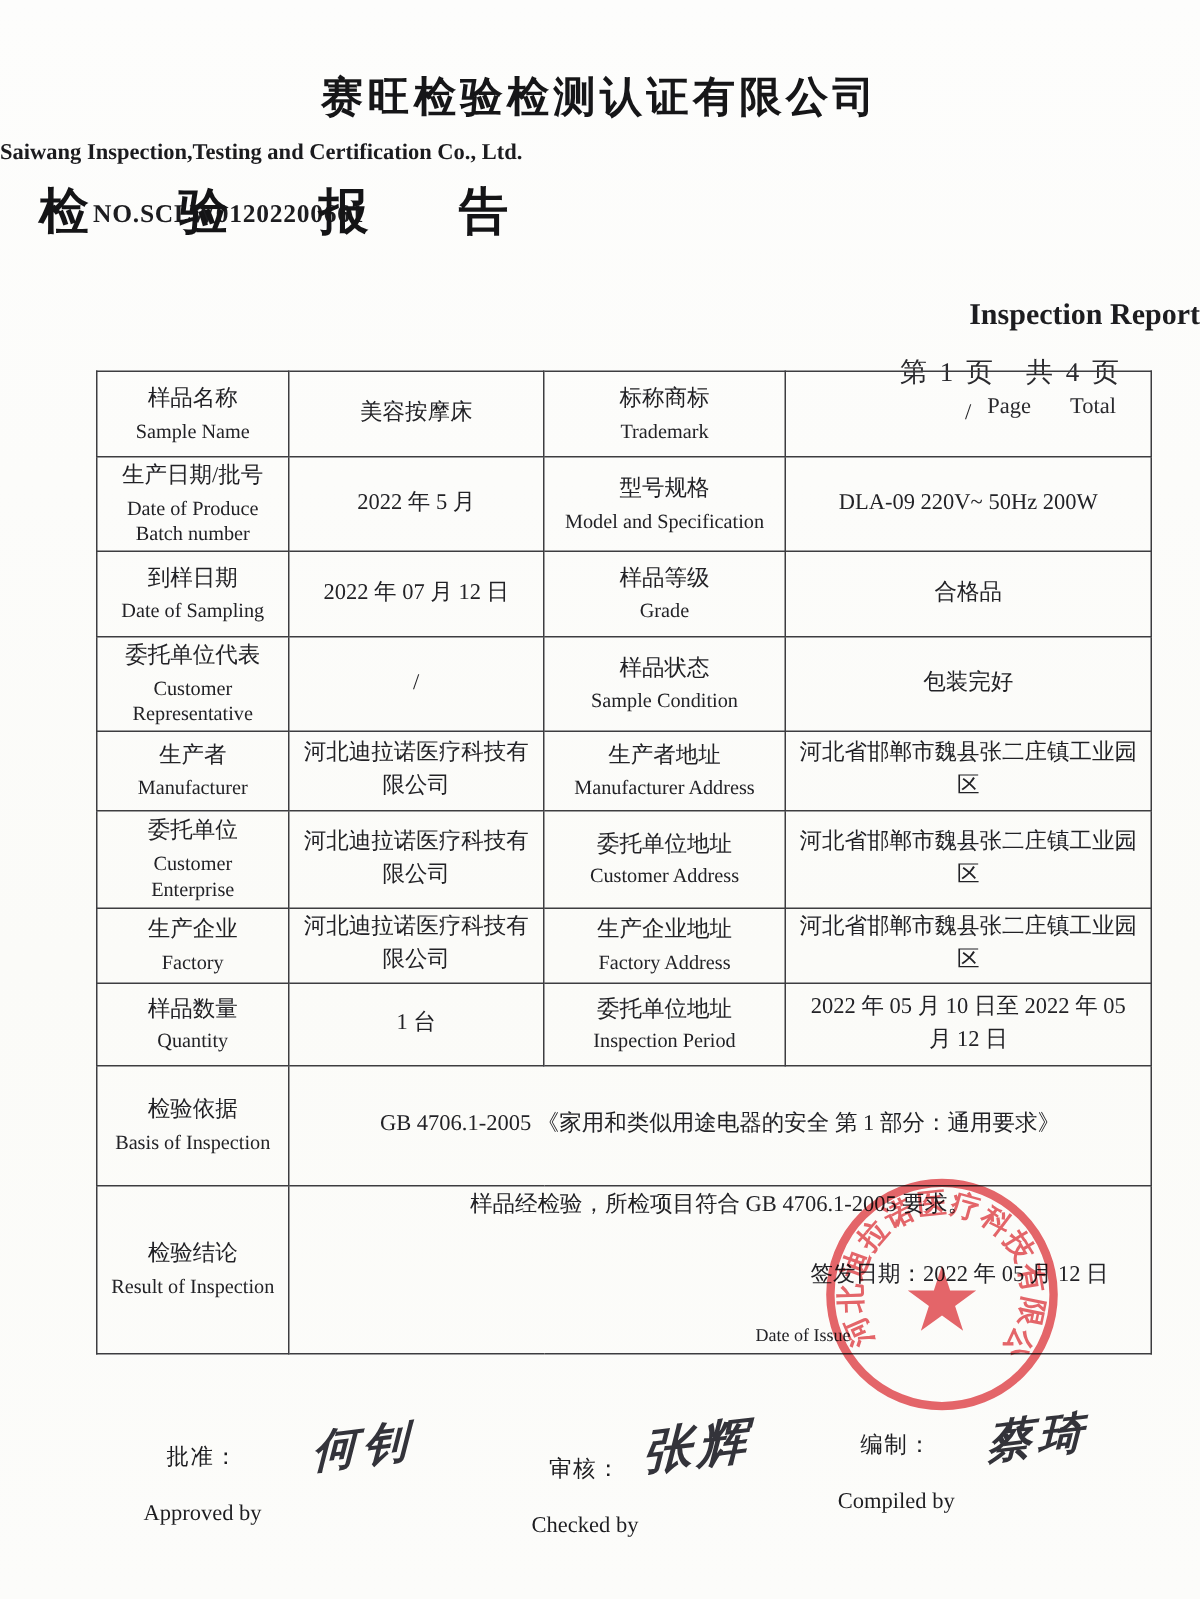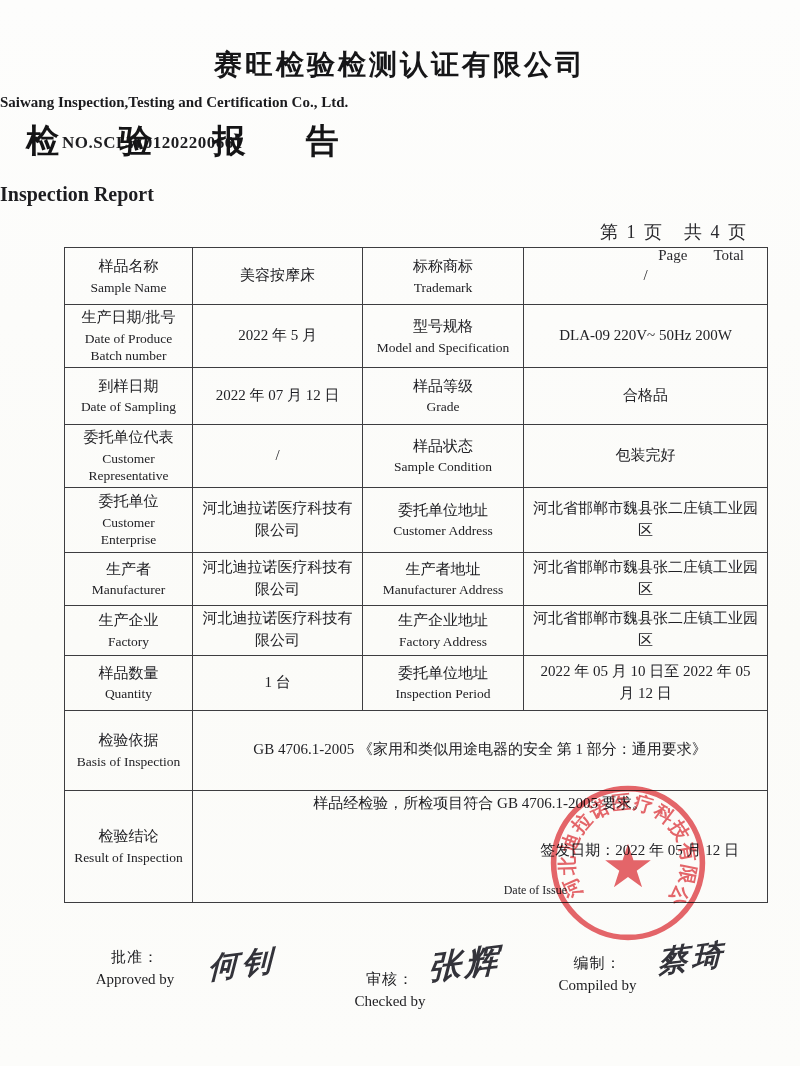--- a/index.html
+++ b/index.html
@@ -45,22 +45,22 @@
   .title-cn {
     position: absolute;
     left: 0; right: 0; top: 0;
     font-size: 33px;
     font-weight: bold;
     letter-spacing: 26px;
     text-indent: 26px;
     color: #141416;
   }
   .title-en {
-    margin-top: 12px;
-    text-align: left;
+    margin-top: 28px;
+    text-align: right;
     font-size: 20px;
     font-weight: bold;
   }
   .page-info-cn {
     margin-top: 14px;
     text-align: right;
     padding-right: 52px;
     font-size: 18px;
     letter-spacing: 2px;
     color: #2a2a2e;
@@ -104,21 +104,21 @@
   .issue-line { text-align: right; padding-right: 20px; font-size: 15px; }
   .issue-en { text-align: right; padding-right: 192px; font-size: 12px; margin-top: 20px; }
   
   .signoff {
     position: absolute;
     left: 0; top: 948px;
     width: 800px; height: 80px;
   }
   .sig-label { position: absolute; text-align: center; }
   .sig-label .cn { font-size: 15px; letter-spacing: 1px; }
-  .sig-label .en { font-size: 15px; margin-top: 4px; }
+  .sig-label .en { font-size: 15px; margin-top: 20px; }
   .signature {
     position: absolute;
     font-size: 30px;
     font-weight: bold;
     font-style: italic;
     color: #33333a;
     transform: rotate(-7deg) skewX(-8deg);
     letter-spacing: 4px;
     white-space: nowrap;
   }
@@ -207,43 +207,43 @@
 Representative</div>
           </td>
       <td>/</td>
       <td>
             <div class="cn">样品状态</div>
             <div class="en">Sample Condition</div>
           </td>
       <td class="val-wide">包装完好</td>
     </tr>
 
+    <tr style="height:53px;">
+      <td>
+            <div class="cn">生产者</div>
+            <div class="en">Manufacturer</div>
+          </td>
+      <td>河北迪拉诺医疗科技有限公司</td>
+      <td>
+            <div class="cn">生产者地址</div>
+            <div class="en">Manufacturer Address</div>
+          </td>
+      <td class="val-wide">河北省邯郸市魏县张二庄镇工业园区</td>
+    </tr>
+
     <tr style="height:65px;">
       <td>
             <div class="cn">委托单位</div>
             <div class="en">Customer
 Enterprise</div>
           </td>
       <td>河北迪拉诺医疗科技有限公司</td>
       <td>
             <div class="cn">委托单位地址</div>
             <div class="en">Customer Address</div>
-          </td>
-      <td class="val-wide">河北省邯郸市魏县张二庄镇工业园区</td>
-    </tr>
-
-    <tr style="height:53px;">
-      <td>
-            <div class="cn">生产者</div>
-            <div class="en">Manufacturer</div>
-          </td>
-      <td>河北迪拉诺医疗科技有限公司</td>
-      <td>
-            <div class="cn">生产者地址</div>
-            <div class="en">Manufacturer Address</div>
           </td>
       <td class="val-wide">河北省邯郸市魏县张二庄镇工业园区</td>
     </tr>
 
     <tr style="height:50px;">
       <td>
             <div class="cn">生产企业</div>
             <div class="en">Factory</div>
           </td>
       <td>河北迪拉诺医疗科技有限公司</td>
@@ -295,21 +295,21 @@
   <svg class="stamp" viewBox="0 0 200 200" xmlns="http://www.w3.org/2000/svg">
     <circle cx="100" cy="100" r="93" fill="none" stroke="#e03a41" stroke-width="7"></circle>
     <path id="sealArc" d="M 44.3,139 A 68,68 0 1 1 155.7,139" fill="none"></path>
     <text font-size="24" font-weight="bold" fill="#e03a41" letter-spacing="1.5" font-family="Liberation Serif, DejaVu Serif, serif">
       <textPath href="#sealArc" startOffset="1">河北迪拉诺医疗科技有限公司</textPath>
     </text>
     <polygon fill="#e03a41" points="100,76 106.8,96.7 128.5,96.7 110.9,109.6 117.6,130.3 100,117.5 82.4,130.3 89.1,109.6 71.5,96.7 93.2,96.7"></polygon>
   </svg>
 
   <div class="signoff">
-    <div class="sig-label" style="left:80px; top:0; width:110px;">
+    <div class="sig-label" style="left:80px; top:14px; width:110px;">
       <div class="cn">批准：</div>
       <div class="en">Approved by</div>
     </div>
     <div class="signature" style="left:208px; top:-4px;">何钊</div>
 
     <div class="sig-label" style="left:335px; top:22px; width:110px;">
       <div class="cn">审核：</div>
       <div class="en">Checked by</div>
     </div>
     <div class="signature" style="left:428px; top:-6px; font-size:33px;">张辉</div>

